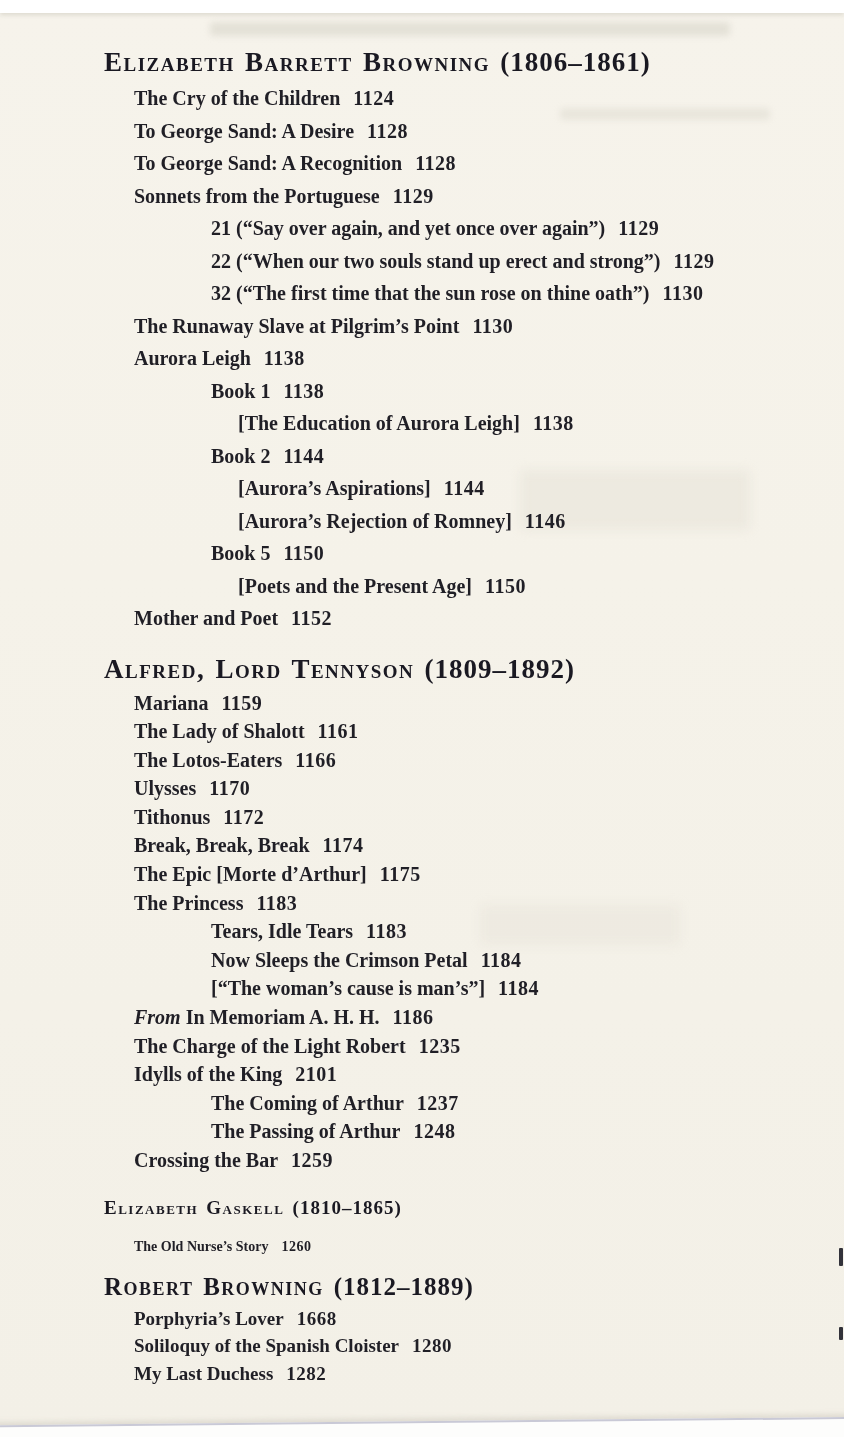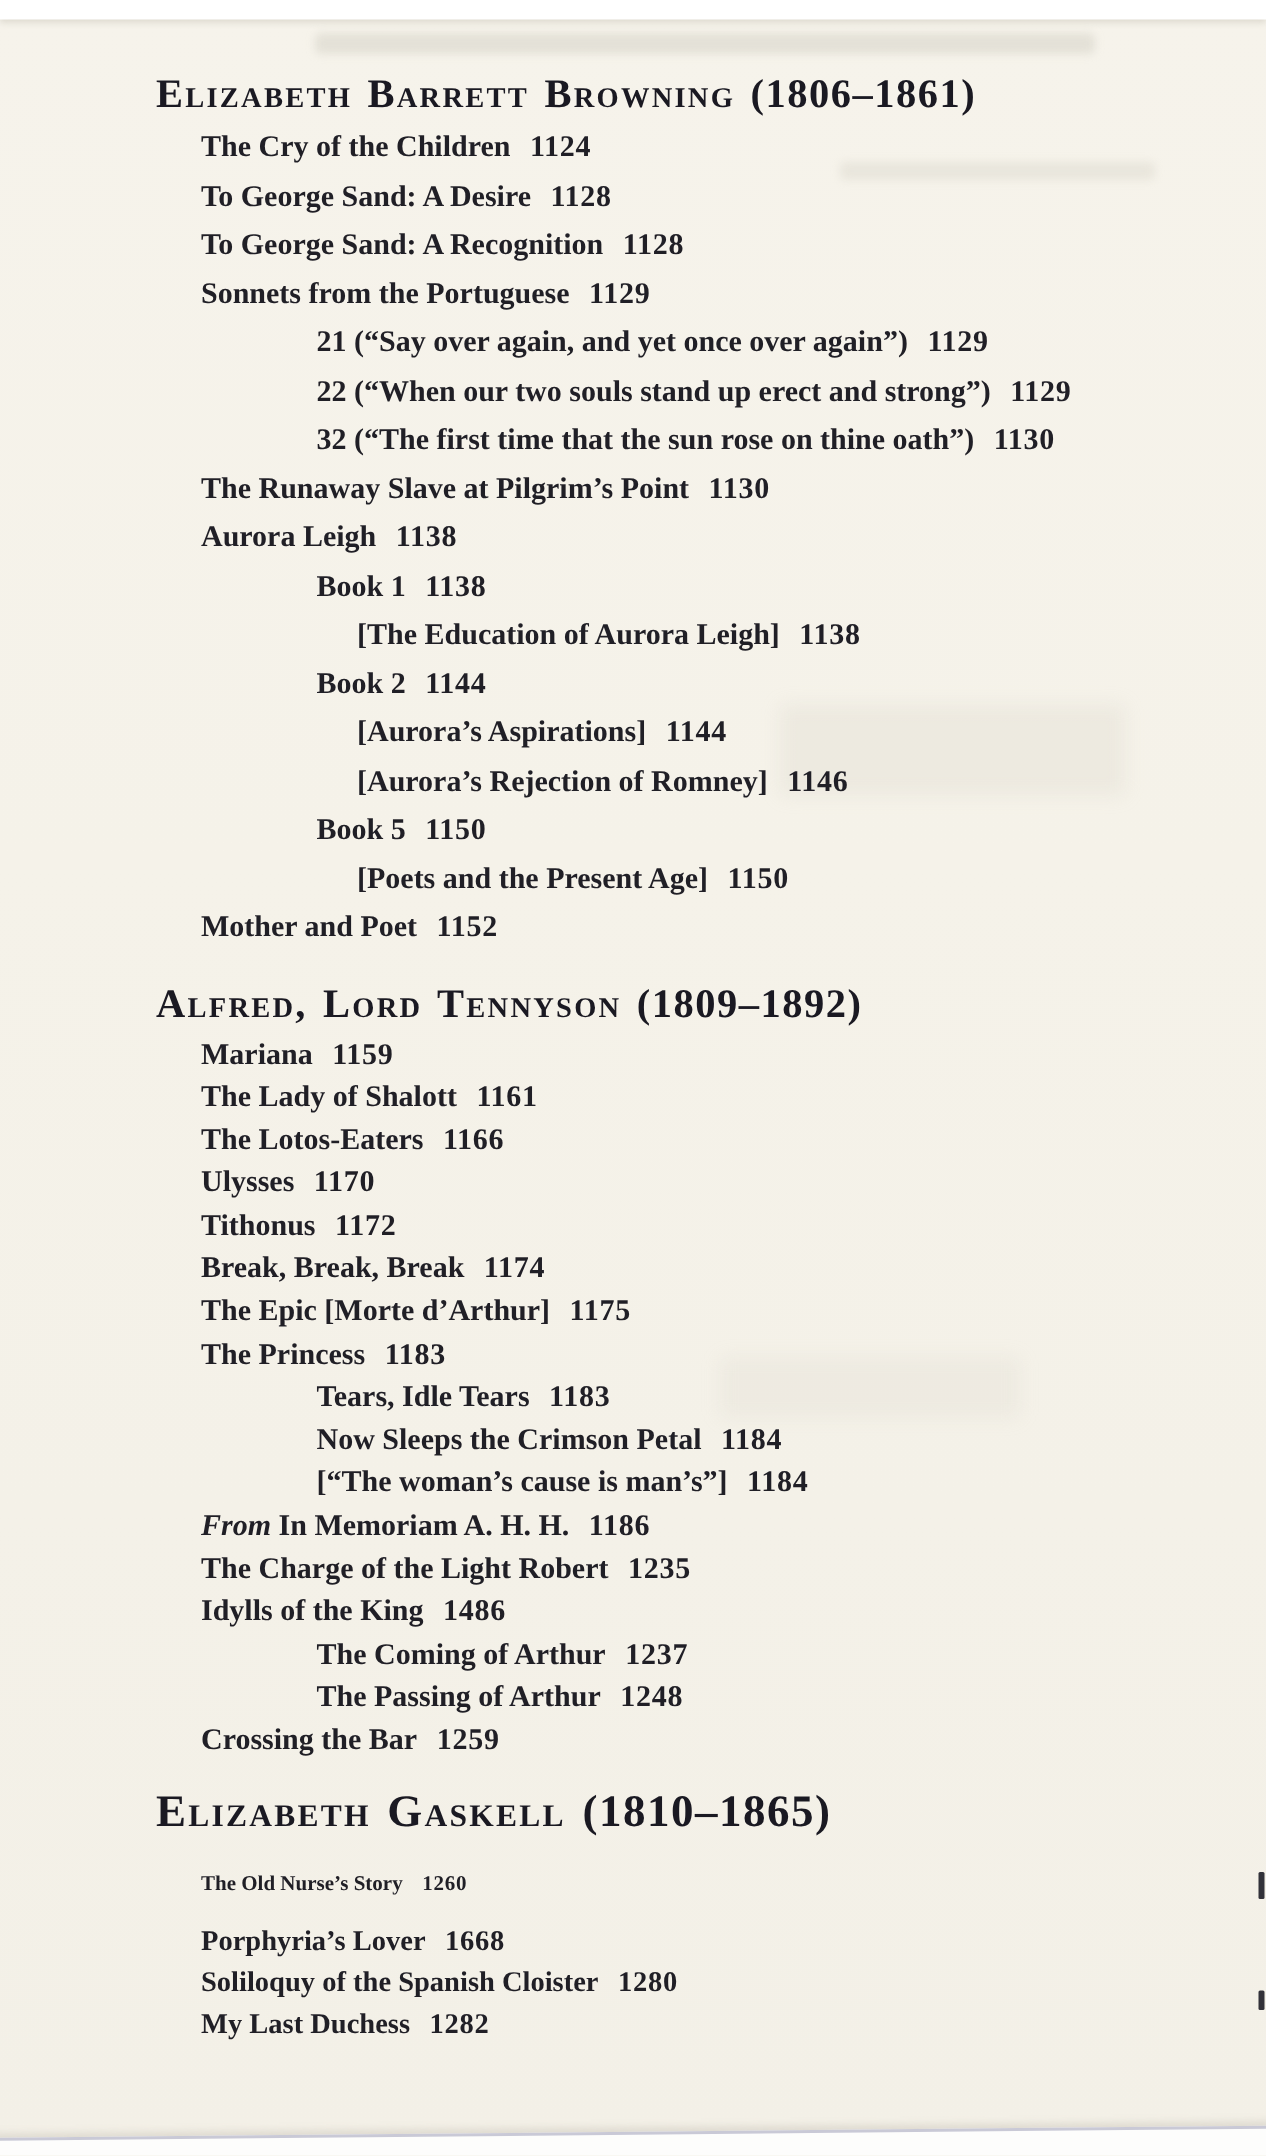--- a/index.html
+++ b/index.html
@@ -72,21 +72,21 @@
   .heading {
     margin: 0;
     font-variant: small-caps;
     font-weight: 700;
     letter-spacing: 1.5px;
     word-spacing: 2px;
     color: #1a1922;
     white-space: nowrap;
   }
   .s0 .heading, .s1 .heading { font-size: 27px; line-height: 36px; margin-bottom: 2px; }
-  .s2 .heading { font-size: 30px; line-height: 34px; margin-bottom: 18px; }
+  .s2 .heading { font-size: 19px; line-height: 34px; margin-bottom: 8px; }
   .s3 .heading { font-size: 25px; line-height: 32px; margin-bottom: 2px; }
   .author-dates { letter-spacing: 1px; }
 
   .entry {
     font-weight: 600;
     white-space: nowrap;
   }
   .s0 .entry { line-height: 32.5px; font-size: 20px; }
   .s1 .entry { line-height: 28.6px; font-size: 20px; }
   .s2 .entry { line-height: 28px;   font-size: 14px; }
@@ -142,30 +142,31 @@
         <div class="entry indent-1"><span class="title">Ulysses</span><span class="pagenum">1170</span></div>
         <div class="entry indent-1"><span class="title">Tithonus</span><span class="pagenum">1172</span></div>
         <div class="entry indent-1"><span class="title">Break, Break, Break</span><span class="pagenum">1174</span></div>
         <div class="entry indent-1"><span class="title">The Epic [Morte d’Arthur]</span><span class="pagenum">1175</span></div>
         <div class="entry indent-1"><span class="title">The Princess</span><span class="pagenum">1183</span></div>
         <div class="entry indent-2"><span class="title">Tears, Idle Tears</span><span class="pagenum">1183</span></div>
         <div class="entry indent-2"><span class="title">Now Sleeps the Crimson Petal</span><span class="pagenum">1184</span></div>
         <div class="entry indent-2"><span class="title">[“The woman’s cause is man’s”]</span><span class="pagenum">1184</span></div>
         <div class="entry indent-1"><em class="prefix">From</em> <span class="title">In Memoriam A. H. H.</span><span class="pagenum">1186</span></div>
         <div class="entry indent-1"><span class="title">The Charge of the Light Robert</span><span class="pagenum">1235</span></div>
-        <div class="entry indent-1"><span class="title">Idylls of the King</span><span class="pagenum">1486</span></div>
+        <div class="entry indent-1"><span class="title">Idylls of the King</span><span class="pagenum">2101</span></div>
         <div class="entry indent-2"><span class="title">The Coming of Arthur</span><span class="pagenum">1237</span></div>
         <div class="entry indent-2"><span class="title">The Passing of Arthur</span><span class="pagenum">1248</span></div>
         <div class="entry indent-1"><span class="title">Crossing the Bar</span><span class="pagenum">1259</span></div>
       </section>
       <section class="toc-section s2">
         <h2 class="heading"><span class="author-name">Elizabeth Gaskell</span> <span class="author-dates">(1810–1865)</span></h2>
         <div class="entry indent-1"><span class="title">The Old Nurse’s Story</span><span class="pagenum">1260</span></div>
       </section>
       <section class="toc-section s3">
+        <h2 class="heading"><span class="author-name">Robert Browning</span> <span class="author-dates">(1812–1889)</span></h2>
         <div class="entry indent-1"><span class="title">Porphyria’s Lover</span><span class="pagenum">1668</span></div>
         <div class="entry indent-1"><span class="title">Soliloquy of the Spanish Cloister</span><span class="pagenum">1280</span></div>
         <div class="entry indent-1"><span class="title">My Last Duchess</span><span class="pagenum">1282</span></div>
       </section>
     </main>
 
   <div class="edge-mark em1"></div>
   <div class="edge-mark em2"></div>
   <div class="scan-strip-bottom"></div>
 </div>

